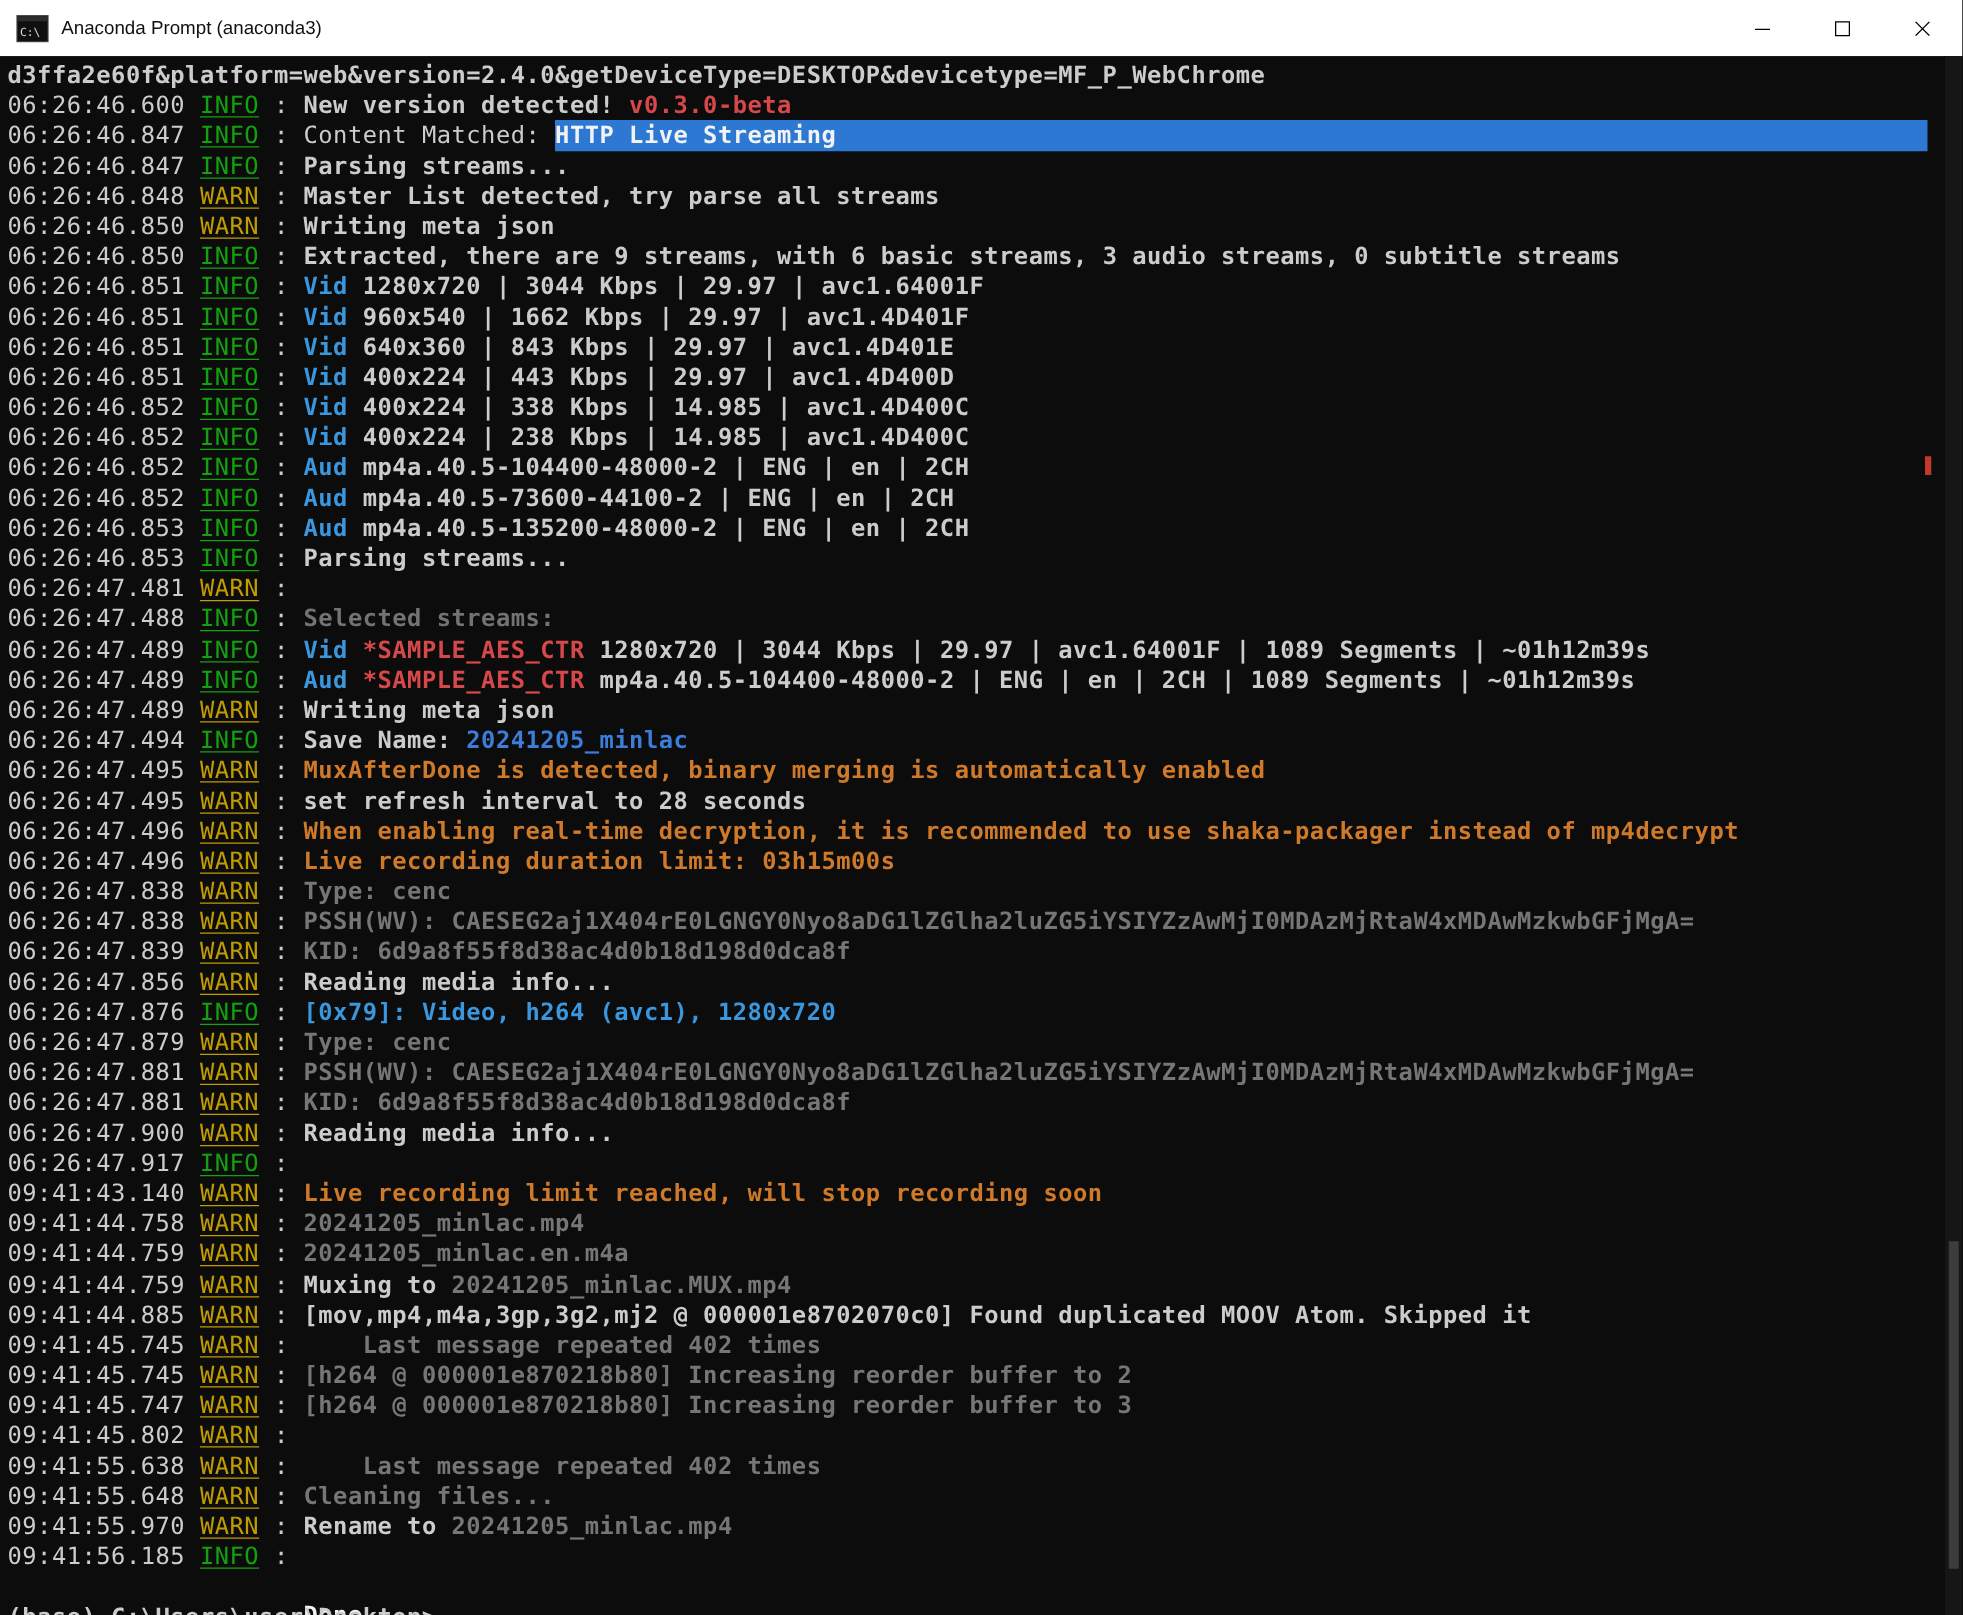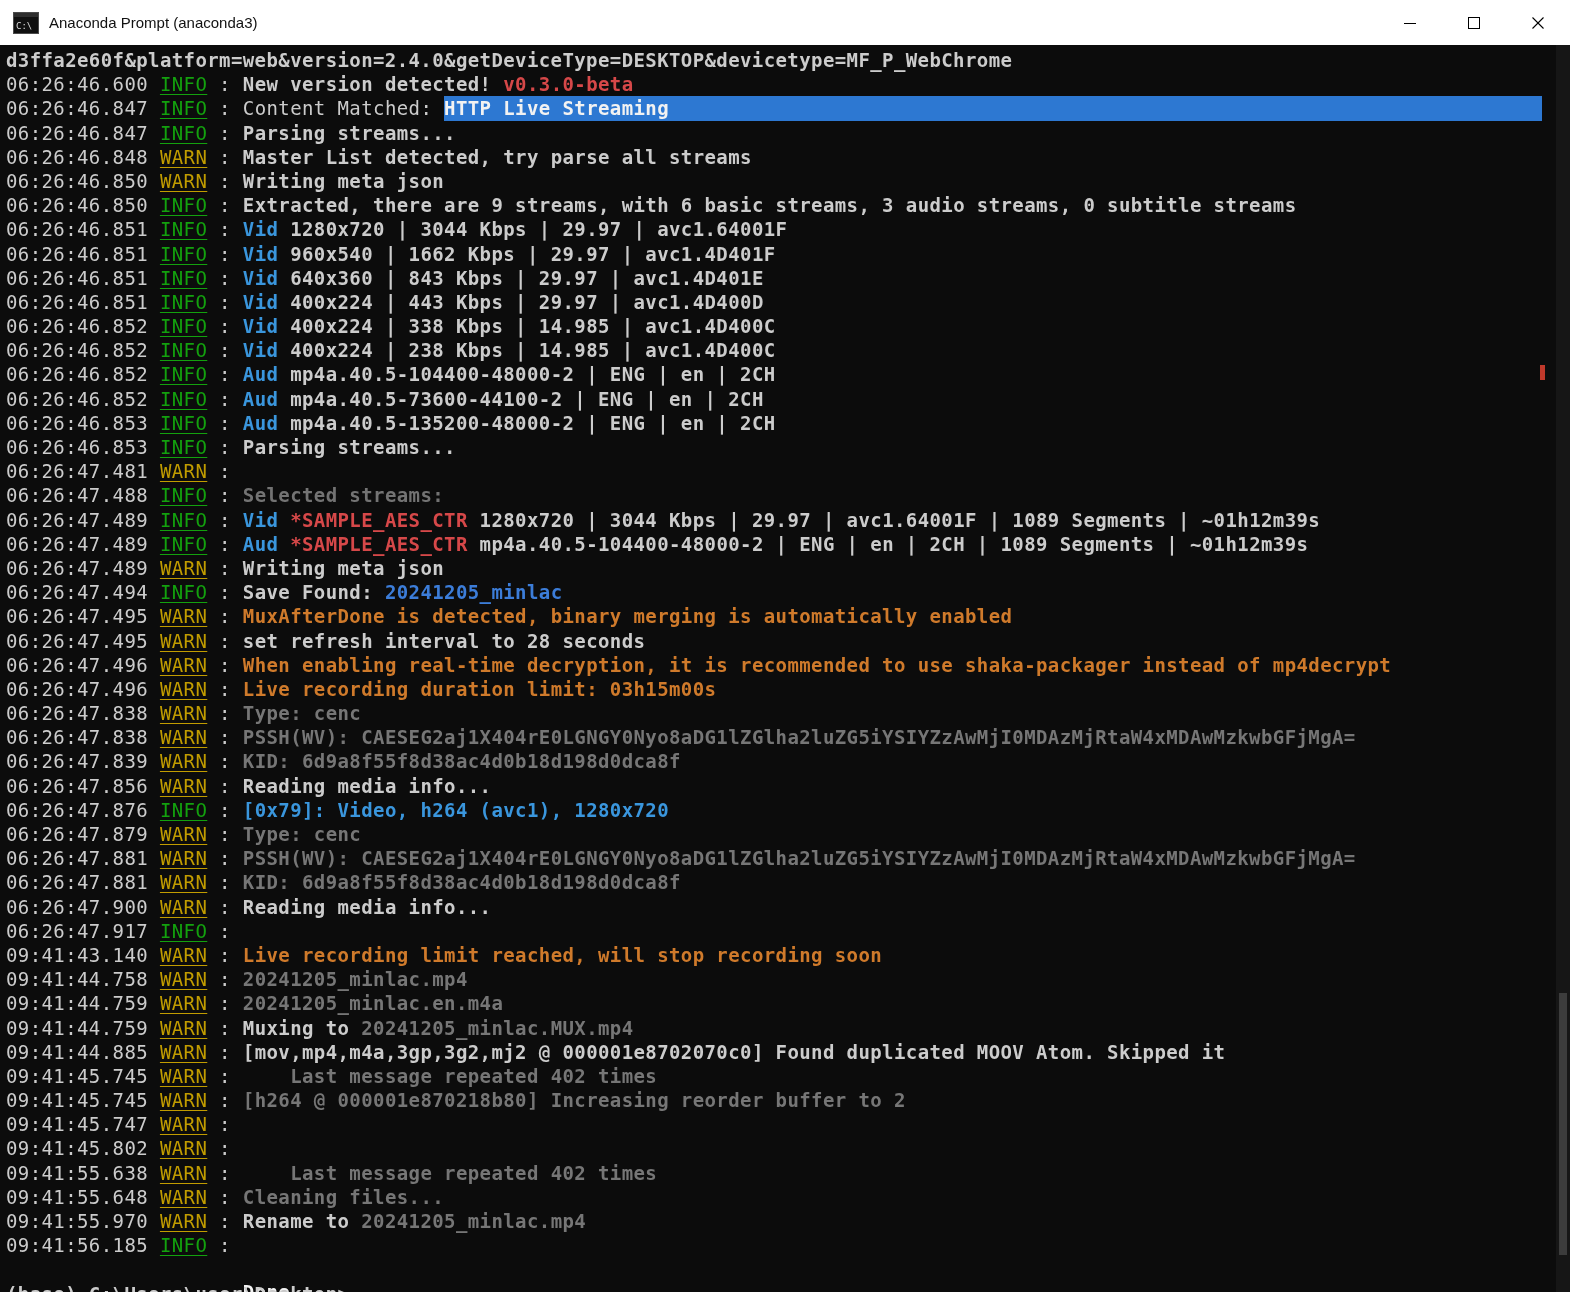--- a/index.html
+++ b/index.html
@@ -83,21 +83,21 @@
       <div class="line"><span class="time" style="color: rgb(204, 204, 204);">06:26:46.852 </span><span class="lvl" style="color: rgb(19, 161, 14);">INFO</span><span class="sep" style="color: rgb(204, 204, 204);"> : </span><span class="msg"><span class="seg" style="color: rgb(58, 150, 221);">Vid </span><span class="seg" style="color: rgb(204, 204, 204);">400x224 | 238 Kbps | 14.985 | avc1.4D400C</span></span></div>
       <div class="line"><span class="time" style="color: rgb(204, 204, 204);">06:26:46.852 </span><span class="lvl" style="color: rgb(19, 161, 14);">INFO</span><span class="sep" style="color: rgb(204, 204, 204);"> : </span><span class="msg"><span class="seg" style="color: rgb(58, 150, 221);">Aud </span><span class="seg" style="color: rgb(204, 204, 204);">mp4a.40.5-104400-48000-2 | ENG | en | 2CH</span></span></div>
       <div class="line"><span class="time" style="color: rgb(204, 204, 204);">06:26:46.852 </span><span class="lvl" style="color: rgb(19, 161, 14);">INFO</span><span class="sep" style="color: rgb(204, 204, 204);"> : </span><span class="msg"><span class="seg" style="color: rgb(58, 150, 221);">Aud </span><span class="seg" style="color: rgb(204, 204, 204);">mp4a.40.5-73600-44100-2 | ENG | en | 2CH</span></span></div>
       <div class="line"><span class="time" style="color: rgb(204, 204, 204);">06:26:46.853 </span><span class="lvl" style="color: rgb(19, 161, 14);">INFO</span><span class="sep" style="color: rgb(204, 204, 204);"> : </span><span class="msg"><span class="seg" style="color: rgb(58, 150, 221);">Aud </span><span class="seg" style="color: rgb(204, 204, 204);">mp4a.40.5-135200-48000-2 | ENG | en | 2CH</span></span></div>
       <div class="line"><span class="time" style="color: rgb(204, 204, 204);">06:26:46.853 </span><span class="lvl" style="color: rgb(19, 161, 14);">INFO</span><span class="sep" style="color: rgb(204, 204, 204);"> : </span><span class="msg"><span class="seg" style="color: rgb(204, 204, 204);">Parsing streams...</span></span></div>
       <div class="line"><span class="time" style="color: rgb(204, 204, 204);">06:26:47.481 </span><span class="lvl" style="color: rgb(193, 156, 0);">WARN</span><span class="sep" style="color: rgb(204, 204, 204);"> : </span></div>
       <div class="line"><span class="time" style="color: rgb(204, 204, 204);">06:26:47.488 </span><span class="lvl" style="color: rgb(19, 161, 14);">INFO</span><span class="sep" style="color: rgb(204, 204, 204);"> : </span><span class="msg"><span class="seg" style="color: #737373;">Selected streams:</span></span></div>
       <div class="line"><span class="time" style="color: rgb(204, 204, 204);">06:26:47.489 </span><span class="lvl" style="color: rgb(19, 161, 14);">INFO</span><span class="sep" style="color: rgb(204, 204, 204);"> : </span><span class="msg"><span class="seg" style="color: rgb(58, 150, 221);">Vid </span><span class="seg" style="color: rgb(214, 72, 73);">*SAMPLE_AES_CTR</span><span class="seg" style="color: rgb(204, 204, 204);"> 1280x720 | 3044 Kbps | 29.97 | avc1.64001F | 1089 Segments | ~01h12m39s</span></span></div>
       <div class="line"><span class="time" style="color: rgb(204, 204, 204);">06:26:47.489 </span><span class="lvl" style="color: rgb(19, 161, 14);">INFO</span><span class="sep" style="color: rgb(204, 204, 204);"> : </span><span class="msg"><span class="seg" style="color: rgb(58, 150, 221);">Aud </span><span class="seg" style="color: rgb(214, 72, 73);">*SAMPLE_AES_CTR</span><span class="seg" style="color: rgb(204, 204, 204);"> mp4a.40.5-104400-48000-2 | ENG | en | 2CH | 1089 Segments | ~01h12m39s</span></span></div>
       <div class="line"><span class="time" style="color: rgb(204, 204, 204);">06:26:47.489 </span><span class="lvl" style="color: rgb(193, 156, 0);">WARN</span><span class="sep" style="color: rgb(204, 204, 204);"> : </span><span class="msg"><span class="seg" style="color: rgb(204, 204, 204);">Writing meta json</span></span></div>
-      <div class="line"><span class="time" style="color: rgb(204, 204, 204);">06:26:47.494 </span><span class="lvl" style="color: rgb(19, 161, 14);">INFO</span><span class="sep" style="color: rgb(204, 204, 204);"> : </span><span class="msg"><span class="seg" style="color: rgb(204, 204, 204);">Save Found: </span><span class="seg" style="color: rgb(60, 125, 217);">20241205_minlac</span></span></div>
+      <div class="line"><span class="time" style="color: rgb(204, 204, 204);">06:26:47.494 </span><span class="lvl" style="color: rgb(19, 161, 14);">INFO</span><span class="sep" style="color: rgb(204, 204, 204);"> : </span><span class="msg"><span class="seg" style="color: rgb(204, 204, 204);">Save Name: </span><span class="seg" style="color: rgb(60, 125, 217);">20241205_minlac</span></span></div>
       <div class="line"><span class="time" style="color: rgb(204, 204, 204);">06:26:47.495 </span><span class="lvl" style="color: rgb(193, 156, 0);">WARN</span><span class="sep" style="color: rgb(204, 204, 204);"> : </span><span class="msg"><span class="seg" style="color: rgb(207, 122, 43);">MuxAfterDone is detected, binary merging is automatically enabled</span></span></div>
       <div class="line"><span class="time" style="color: rgb(204, 204, 204);">06:26:47.495 </span><span class="lvl" style="color: rgb(193, 156, 0);">WARN</span><span class="sep" style="color: rgb(204, 204, 204);"> : </span><span class="msg"><span class="seg" style="color: rgb(204, 204, 204);">set refresh interval to 28 seconds</span></span></div>
       <div class="line"><span class="time" style="color: rgb(204, 204, 204);">06:26:47.496 </span><span class="lvl" style="color: rgb(193, 156, 0);">WARN</span><span class="sep" style="color: rgb(204, 204, 204);"> : </span><span class="msg"><span class="seg" style="color: rgb(207, 122, 43);">When enabling real-time decryption, it is recommended to use shaka-packager instead of mp4decrypt</span></span></div>
       <div class="line"><span class="time" style="color: rgb(204, 204, 204);">06:26:47.496 </span><span class="lvl" style="color: rgb(193, 156, 0);">WARN</span><span class="sep" style="color: rgb(204, 204, 204);"> : </span><span class="msg"><span class="seg" style="color: rgb(207, 122, 43);">Live recording duration limit: 03h15m00s</span></span></div>
       <div class="line"><span class="time" style="color: rgb(204, 204, 204);">06:26:47.838 </span><span class="lvl" style="color: rgb(193, 156, 0);">WARN</span><span class="sep" style="color: rgb(204, 204, 204);"> : </span><span class="msg"><span class="seg" style="color: rgb(118, 118, 118);">Type: cenc</span></span></div>
       <div class="line"><span class="time" style="color: rgb(204, 204, 204);">06:26:47.838 </span><span class="lvl" style="color: rgb(193, 156, 0);">WARN</span><span class="sep" style="color: rgb(204, 204, 204);"> : </span><span class="msg"><span class="seg" style="color: rgb(118, 118, 118);">PSSH(WV): CAESEG2aj1X404rE0LGNGY0Nyo8aDG1lZGlha2luZG5iYSIYZzAwMjI0MDAzMjRtaW4xMDAwMzkwbGFjMgA=</span></span></div>
       <div class="line"><span class="time" style="color: rgb(204, 204, 204);">06:26:47.839 </span><span class="lvl" style="color: rgb(193, 156, 0);">WARN</span><span class="sep" style="color: rgb(204, 204, 204);"> : </span><span class="msg"><span class="seg" style="color: rgb(118, 118, 118);">KID: 6d9a8f55f8d38ac4d0b18d198d0dca8f</span></span></div>
       <div class="line"><span class="time" style="color: rgb(204, 204, 204);">06:26:47.856 </span><span class="lvl" style="color: rgb(193, 156, 0);">WARN</span><span class="sep" style="color: rgb(204, 204, 204);"> : </span><span class="msg"><span class="seg" style="color: rgb(204, 204, 204);">Reading media info...</span></span></div>
       <div class="line"><span class="time" style="color: rgb(204, 204, 204);">06:26:47.876 </span><span class="lvl" style="color: rgb(19, 161, 14);">INFO</span><span class="sep" style="color: rgb(204, 204, 204);"> : </span><span class="msg"><span class="seg" style="color: rgb(58, 150, 221);">[0x79]: Video, h264 (avc1), 1280x720</span></span></div>
       <div class="line"><span class="time" style="color: rgb(204, 204, 204);">06:26:47.879 </span><span class="lvl" style="color: rgb(193, 156, 0);">WARN</span><span class="sep" style="color: rgb(204, 204, 204);"> : </span><span class="msg"><span class="seg" style="color: rgb(118, 118, 118);">Type: cenc</span></span></div>
@@ -105,21 +105,21 @@
       <div class="line"><span class="time" style="color: rgb(204, 204, 204);">06:26:47.881 </span><span class="lvl" style="color: rgb(193, 156, 0);">WARN</span><span class="sep" style="color: rgb(204, 204, 204);"> : </span><span class="msg"><span class="seg" style="color: rgb(118, 118, 118);">KID: 6d9a8f55f8d38ac4d0b18d198d0dca8f</span></span></div>
       <div class="line"><span class="time" style="color: rgb(204, 204, 204);">06:26:47.900 </span><span class="lvl" style="color: rgb(193, 156, 0);">WARN</span><span class="sep" style="color: rgb(204, 204, 204);"> : </span><span class="msg"><span class="seg" style="color: rgb(204, 204, 204);">Reading media info...</span></span></div>
       <div class="line"><span class="time" style="color: rgb(204, 204, 204);">06:26:47.917 </span><span class="lvl" style="color: rgb(19, 161, 14);">INFO</span><span class="sep" style="color: rgb(204, 204, 204);"> : </span></div>
       <div class="line"><span class="time" style="color: rgb(204, 204, 204);">09:41:43.140 </span><span class="lvl" style="color: rgb(193, 156, 0);">WARN</span><span class="sep" style="color: rgb(204, 204, 204);"> : </span><span class="msg"><span class="seg" style="color: rgb(207, 122, 43);">Live recording limit reached, will stop recording soon</span></span></div>
       <div class="line"><span class="time" style="color: rgb(204, 204, 204);">09:41:44.758 </span><span class="lvl" style="color: rgb(193, 156, 0);">WARN</span><span class="sep" style="color: rgb(204, 204, 204);"> : </span><span class="msg"><span class="seg" style="color: rgb(118, 118, 118);">20241205_minlac.mp4</span></span></div>
       <div class="line"><span class="time" style="color: rgb(204, 204, 204);">09:41:44.759 </span><span class="lvl" style="color: rgb(193, 156, 0);">WARN</span><span class="sep" style="color: rgb(204, 204, 204);"> : </span><span class="msg"><span class="seg" style="color: rgb(118, 118, 118);">20241205_minlac.en.m4a</span></span></div>
       <div class="line"><span class="time" style="color: rgb(204, 204, 204);">09:41:44.759 </span><span class="lvl" style="color: rgb(193, 156, 0);">WARN</span><span class="sep" style="color: rgb(204, 204, 204);"> : </span><span class="msg"><span class="seg" style="color: rgb(204, 204, 204);">Muxing to </span><span class="seg" style="color: rgb(118, 118, 118);">20241205_minlac.MUX.mp4</span></span></div>
       <div class="line"><span class="time" style="color: rgb(204, 204, 204);">09:41:44.885 </span><span class="lvl" style="color: rgb(193, 156, 0);">WARN</span><span class="sep" style="color: rgb(204, 204, 204);"> : </span><span class="msg"><span class="seg" style="color: rgb(204, 204, 204);">[mov,mp4,m4a,3gp,3g2,mj2 @ 000001e8702070c0] Found duplicated MOOV Atom. Skipped it</span></span></div>
       <div class="line"><span class="time" style="color: rgb(204, 204, 204);">09:41:45.745 </span><span class="lvl" style="color: rgb(193, 156, 0);">WARN</span><span class="sep" style="color: rgb(204, 204, 204);"> : </span><span class="msg"><span class="seg" style="color: rgb(118, 118, 118);">    Last message repeated 402 times</span></span></div>
       <div class="line"><span class="time" style="color: rgb(204, 204, 204);">09:41:45.745 </span><span class="lvl" style="color: rgb(193, 156, 0);">WARN</span><span class="sep" style="color: rgb(204, 204, 204);"> : </span><span class="msg"><span class="seg" style="color: rgb(118, 118, 118);">[h264 @ 000001e870218b80] Increasing reorder buffer to 2</span></span></div>
-      <div class="line"><span class="time" style="color: rgb(204, 204, 204);">09:41:45.747 </span><span class="lvl" style="color: rgb(193, 156, 0);">WARN</span><span class="sep" style="color: rgb(204, 204, 204);"> : </span></div>
+      <div class="line"><span class="time" style="color: rgb(204, 204, 204);">09:41:45.747 </span><span class="lvl" style="color: rgb(193, 156, 0);">WARN</span><span class="sep" style="color: rgb(204, 204, 204);"> : </span><span class="msg"><span class="seg" style="color: rgb(118, 118, 118);">[h264 @ 000001e870218b80] Increasing reorder buffer to 3</span></span></div>
       <div class="line"><span class="time" style="color: rgb(204, 204, 204);">09:41:45.802 </span><span class="lvl" style="color: rgb(193, 156, 0);">WARN</span><span class="sep" style="color: rgb(204, 204, 204);"> : </span></div>
       <div class="line"><span class="time" style="color: rgb(204, 204, 204);">09:41:55.638 </span><span class="lvl" style="color: rgb(193, 156, 0);">WARN</span><span class="sep" style="color: rgb(204, 204, 204);"> : </span><span class="msg"><span class="seg" style="color: rgb(118, 118, 118);">    Last message repeated 402 times</span></span></div>
       <div class="line"><span class="time" style="color: rgb(204, 204, 204);">09:41:55.648 </span><span class="lvl" style="color: rgb(193, 156, 0);">WARN</span><span class="sep" style="color: rgb(204, 204, 204);"> : </span><span class="msg"><span class="seg" style="color: rgb(118, 118, 118);">Cleaning files...</span></span></div>
       <div class="line"><span class="time" style="color: rgb(204, 204, 204);">09:41:55.970 </span><span class="lvl" style="color: rgb(193, 156, 0);">WARN</span><span class="sep" style="color: rgb(204, 204, 204);"> : </span><span class="msg"><span class="seg" style="color: rgb(204, 204, 204);">Rename to </span><span class="seg" style="color: rgb(118, 118, 118);">20241205_minlac.mp4</span></span></div>
       <div class="line"><span class="time" style="color: rgb(204, 204, 204);">09:41:56.185 </span><span class="lvl" style="color: rgb(19, 161, 14);">INFO</span><span class="sep" style="color: rgb(204, 204, 204);"> : </span><span class="msg" style="background: #c2410c; margin-top: 47px;"><span class="seg" style="color: rgb(242, 242, 242);">Done</span></span></div>
       <div class="line"><span class="msg"></span></div>
       <div class="line"><span class="msg"><span class="seg" style="color: rgb(204, 204, 204);">(base) C:\Users\user\Desktop&gt;</span></span></div>
     </div>
   <div class="red-mark"></div>
   <div class="scrollbar">

